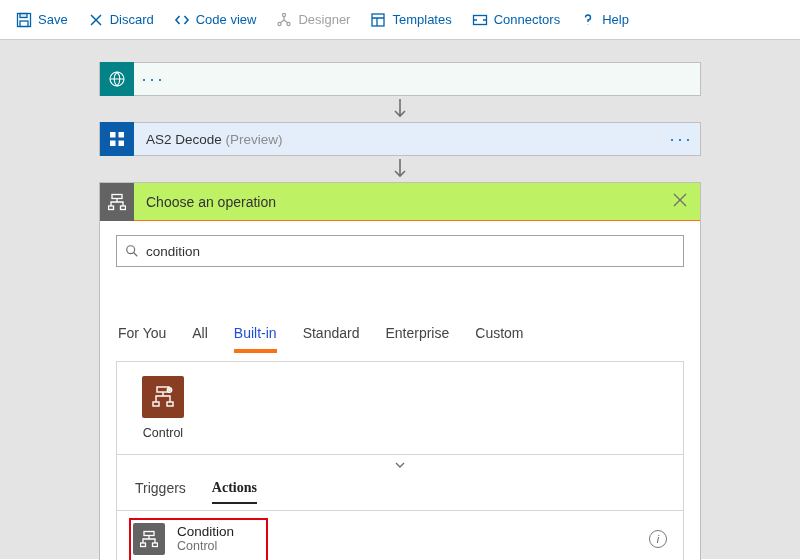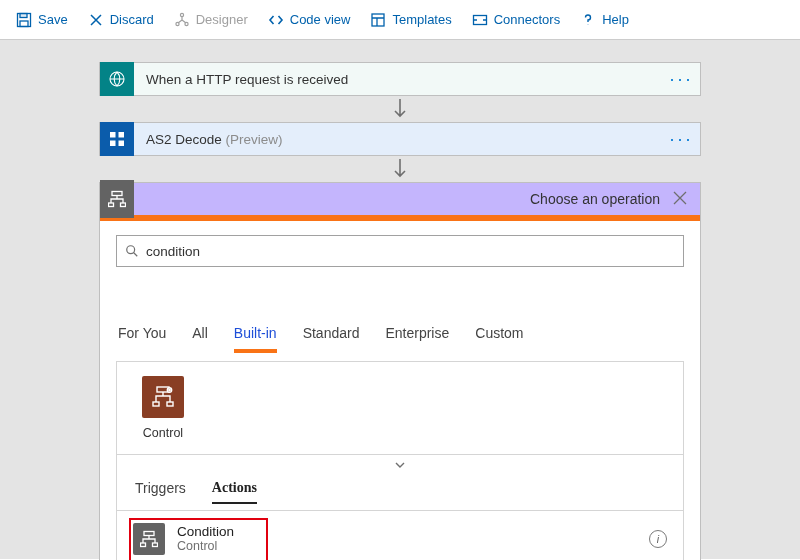--- a/index.html
+++ b/index.html
@@ -24,21 +24,21 @@
   .step-icon.blue { background:#0b5cab; }
   .step-icon svg { width:18px; height:18px; }
   .step-title { flex:1; padding-left:12px; font-size:13.5px; color:#333; }
   .preview { color:#8c8c8c; }
   .step-more { width:38px; text-align:center; color:#0078d4; font-size:18px; letter-spacing:2px; cursor:pointer; }
   .arrow { display:flex; justify-content:center; height:26px; align-items:center; }
   .arrow svg { width:18px; height:22px; color:#6f6f6f; }
 
   
   .picker { background:#ffffff; border:1px solid #bfbfbf; }
-  .picker-header { height:38px; display:flex; align-items:center; background:#c4b5fd; border-bottom:6px solid #f97316;text-align:right; }
+  .picker-header { height:38px; display:flex; align-items:center; background:#bef264; border-bottom:1px solid #f97316; }
   .picker-header .ph-icon { width:34px; height:38px; background:#636363; display:flex; align-items:center; justify-content:center; }
   .picker-header .ph-icon svg { width:18px; height:18px; color:#fff; }
   .picker-header .ph-title { flex:1; padding-left:12px; font-size:14px; color:#333; }
   .picker-header .ph-close { width:40px; text-align:center; color:#6f6f6f; font-size:18px; cursor:pointer; }
 
   .picker-body { padding:14px 16px 0 16px; }
   .search { height:32px; border:1px solid #a1a1a1; display:flex; align-items:center; padding:0 8px; }
   .search svg { width:14px; height:14px; color:#707070; margin-right:7px; }
   .search input { border:none; outline:none; flex:1; font-size:13.5px; color:#323232; background:transparent; }
 
@@ -85,38 +85,38 @@
     <span>Save</span>
   </div>
   <div class="tb-btn">
     <span class="tb-icon">
         <svg viewBox="0 0 16 16" stroke="#0062ad" stroke-width="1.5">
           <path d="M3 3 L13 13 M13 3 L3 13"></path>
         </svg>
       </span>
     <span>Discard</span>
   </div>
+  <div class="tb-btn">
+    <span class="tb-icon">
+        <svg viewBox="0 0 16 16" fill="none" stroke="#0062ad" stroke-width="1.6">
+          <path d="M5.5 4 L2 8 L5.5 12 M10.5 4 L14 8 L10.5 12"></path>
+        </svg>
+      </span>
+    <span>Code view</span>
+  </div>
   <div class="tb-btn disabled">
     <span class="tb-icon">
         <svg viewBox="0 0 16 16" fill="none" stroke="#a0a0a0" stroke-width="1.2">
           <circle cx="8" cy="3" r="1.6"></circle>
           <circle cx="3.5" cy="12" r="1.6"></circle>
           <circle cx="12.5" cy="12" r="1.6"></circle>
           <path d="M8 4.6 V8 M8 8 L4 11 M8 8 L12 11"></path>
         </svg>
       </span>
     <span>Designer</span>
-  </div>
-  <div class="tb-btn">
-    <span class="tb-icon">
-        <svg viewBox="0 0 16 16" fill="none" stroke="#0062ad" stroke-width="1.6">
-          <path d="M5.5 4 L2 8 L5.5 12 M10.5 4 L14 8 L10.5 12"></path>
-        </svg>
-      </span>
-    <span>Code view</span>
   </div>
   <div class="tb-btn">
     <span class="tb-icon">
         <svg viewBox="0 0 16 16" fill="none" stroke="#0062ad" stroke-width="1.3">
           <rect x="2" y="2" width="12" height="12"></rect>
           <path d="M2 6 H14 M7 6 V14"></path>
         </svg>
       </span>
     <span>Templates</span>
   </div>
@@ -142,21 +142,20 @@
 <div class="canvas">
   <div class="flow">
 
     <div class="step">
       <div class="step-icon teal">
         <svg viewBox="0 0 18 18" fill="none" stroke="#fff" stroke-width="1.1">
             <circle cx="9" cy="9" r="7"></circle>
             <path d="M2 9 H16 M9 2 A10 10 0 0 1 9 16 M9 2 A10 10 0 0 0 9 16"></path>
           </svg>
       </div>
-      <div class="step-title">When a HTTP request is received</div>
       <div class="step-more">···</div>
     </div>
 
     <div class="arrow">
         <svg viewBox="0 0 18 22" stroke="#6f6f6f" stroke-width="1.6" fill="none">
           <path d="M9 1 V18 M4 13 L9 18 L14 13"></path>
         </svg>
       </div>
 
     <div class="step blue">

